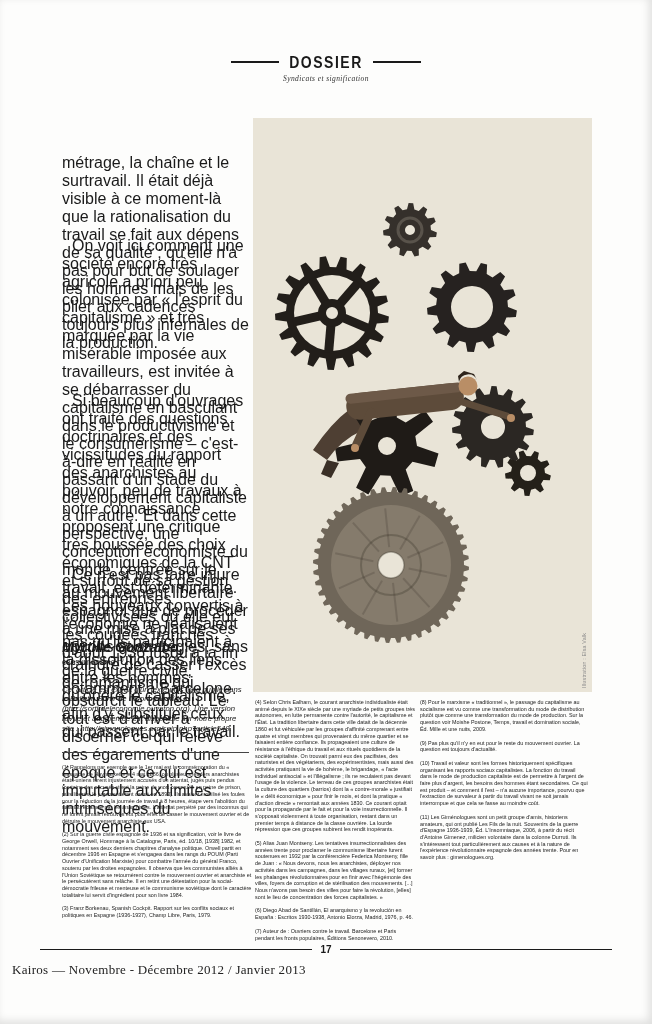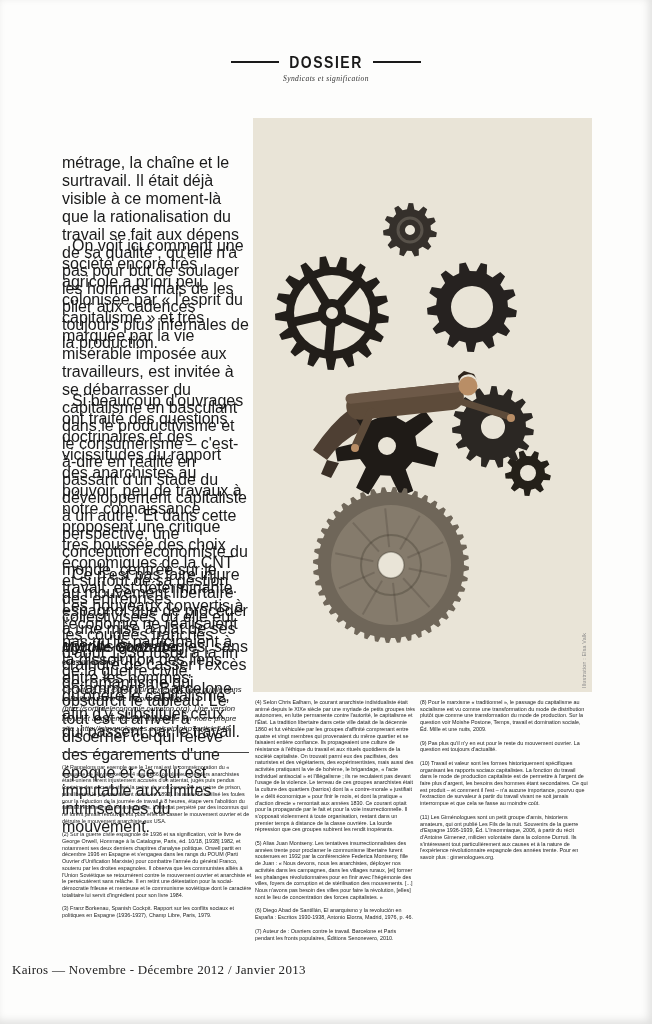--- a/index.html
+++ b/index.html
@@ -124,15 +124,20 @@
     <p>(6) Diego Abad de Santillán, El anarquismo y la revolución en España : Escritos 1930-1938, Antonio Elorza, Madrid, 1976, p. 46.</p>
     <p>(7) Auteur de : Ouvriers contre le travail. Barcelone et Paris pendant les fronts populaires, Éditions Senonevero, 2010.</p>
   </div>
   <div class="fncol" style="left:420px;top:699px;width:168px">
     <p>(8) Pour le marxisme « traditionnel », le passage du capitalisme au socialisme est vu comme une transformation du mode de distribution plutôt que comme une transformation du mode de production. Sur la question voir Moishe Postone, Temps, travail et domination sociale, Éd. Mille et une nuits, 2009.</p>
     <p>(9) Pas plus qu'il n'y en eut pour le reste du mouvement ouvrier. La question est toujours d'actualité.</p>
     <p>(10) Travail et valeur sont les formes historiquement spécifiques organisant les rapports sociaux capitalistes. La fonction du travail dans le mode de production capitaliste est de permettre à l'argent de faire plus d'argent, les besoins des hommes étant secondaires. Ce qui est produit – et comment il l'est – n'a aucune importance, pourvu que l'extraction de survaleur à partir du travail vivant ne soit jamais interrompue et que cela se fasse au moindre coût.</p>
     <p>(11) Les Giménologues sont un petit groupe d'amis, historiens amateurs, qui ont publié Les Fils de la nuit. Souvenirs de la guerre d'Espagne 1936-1939, Éd. L'Insomniaque, 2006, à partir du récit d'Antoine Gimenez, milicien volontaire dans la colonne Durruti. Ils s'intéressent tout particulièrement aux causes et à la nature de l'expérience révolutionnaire espagnole des années trente. Pour en savoir plus : gimenologues.org.</p>
   </div>
 
+  <div class="foot">
+    <div class="foot-rule"></div>
+    <div class="foot-num">17</div>
+    <div class="foot-rule"></div>
+  </div>
   <div class="journal">Kairos — Novembre - Décembre 2012 / Janvier 2013</div>
 
 </div>
 
 </body></html>

